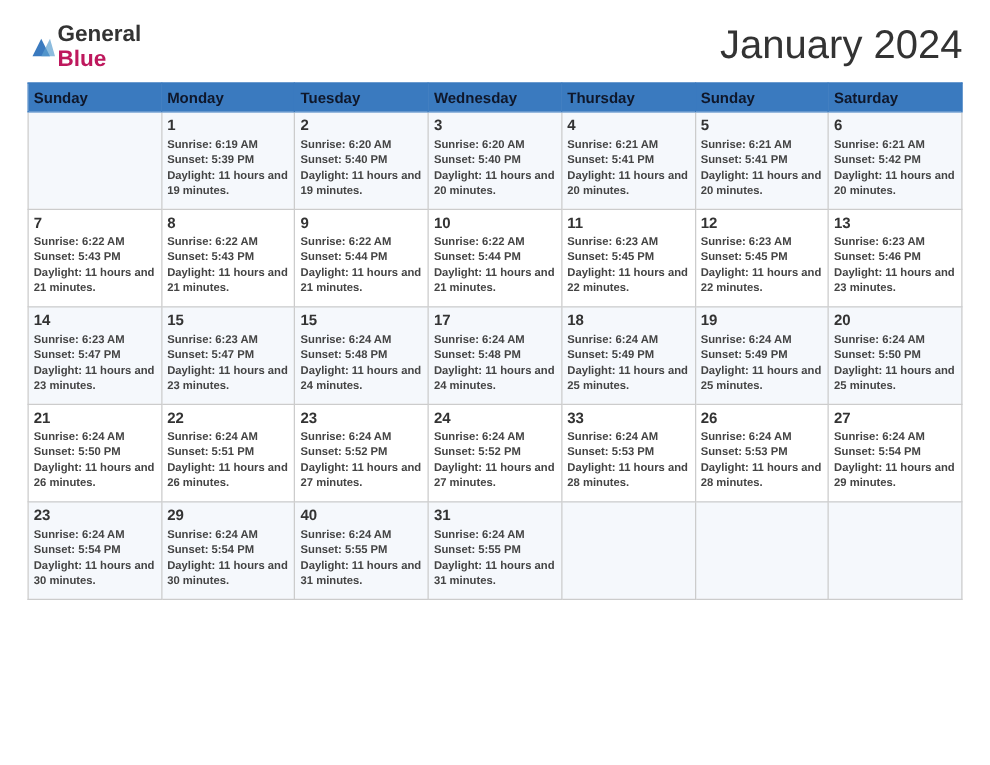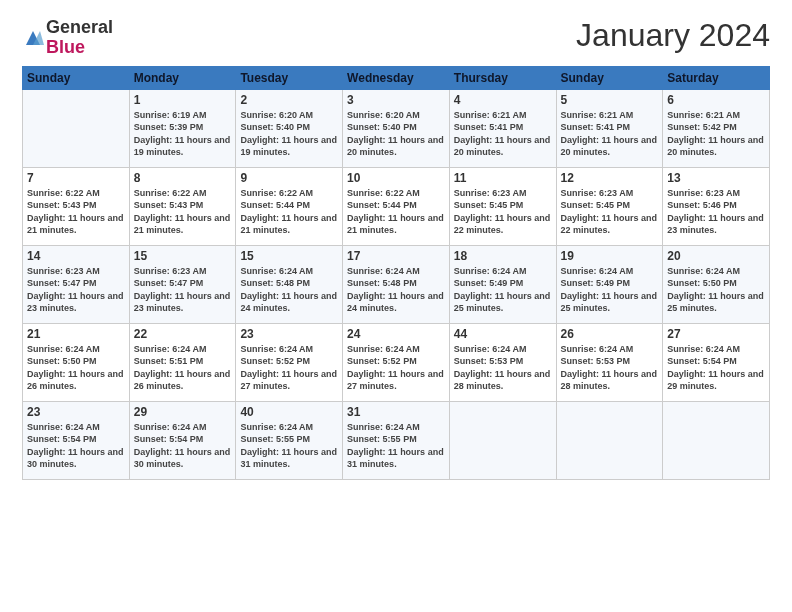--- a/index.html
+++ b/index.html
@@ -240,21 +240,21 @@
           </td>
           <td>
             <span class="day-num">23</span>
             <div class="day-detail">Sunrise: 6:24 AM<br>Sunset: 5:52 PM<br>Daylight: 11 hours and 27 minutes.</div>
           </td>
           <td>
             <span class="day-num">24</span>
             <div class="day-detail">Sunrise: 6:24 AM<br>Sunset: 5:52 PM<br>Daylight: 11 hours and 27 minutes.</div>
           </td>
           <td>
-            <span class="day-num">44</span>
+            <span class="day-num">33</span>
             <div class="day-detail">Sunrise: 6:24 AM<br>Sunset: 5:53 PM<br>Daylight: 11 hours and 28 minutes.</div>
           </td>
           <td>
             <span class="day-num">26</span>
             <div class="day-detail">Sunrise: 6:24 AM<br>Sunset: 5:53 PM<br>Daylight: 11 hours and 28 minutes.</div>
           </td>
           <td>
             <span class="day-num">27</span>
             <div class="day-detail">Sunrise: 6:24 AM<br>Sunset: 5:54 PM<br>Daylight: 11 hours and 29 minutes.</div>
           </td>

